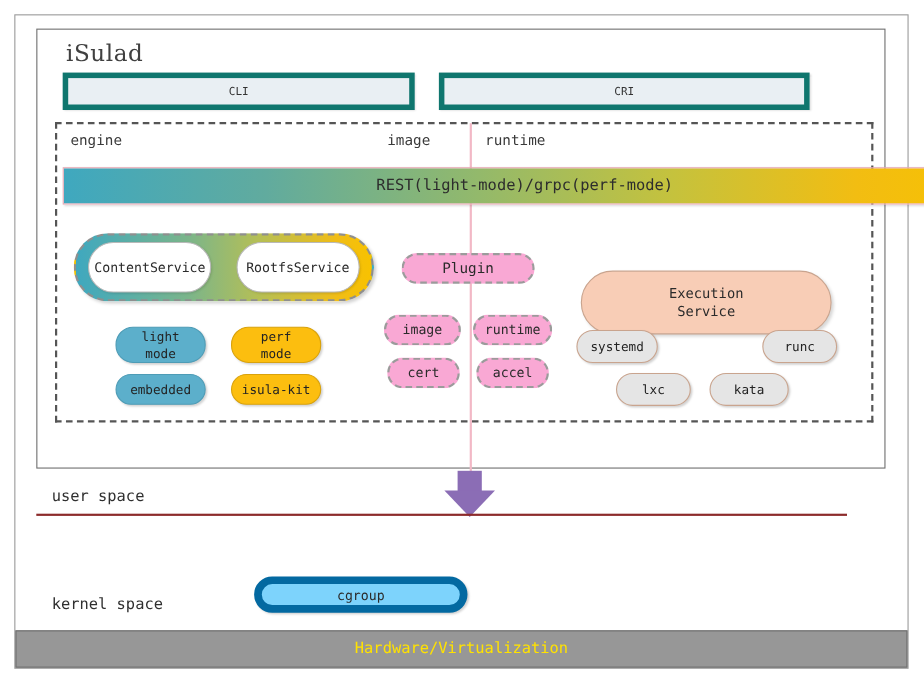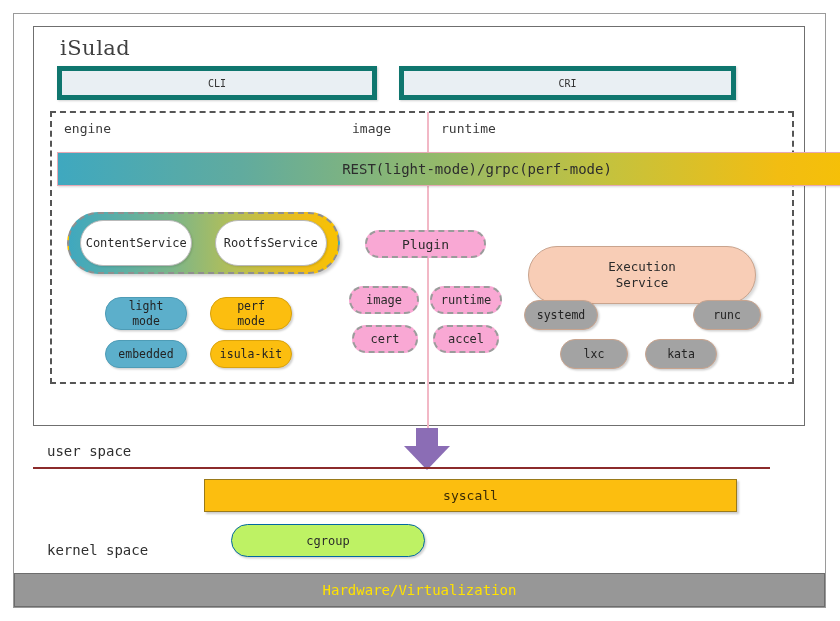--- a/index.html
+++ b/index.html
@@ -108,22 +108,22 @@
 
   
   .pill{
     position:absolute;box-sizing:border-box;border-radius:16px;
     display:flex;flex-direction:column;align-items:center;justify-content:center;
     font-size:11.5px;line-height:1.25;color:#232323;
     box-shadow:1.5px 1.5px 2px rgba(0,0,0,.18);
   }
   .pill-blue  {background:#5cafcb;border:1px solid #4e9cb6;}
   .pill-amber {background:#fcbe0f;border:1px solid #d9a20c;}
-  .pill-salmon{background:#a3a3a3;border:1px solid #c9a48e;}
-  .pill-steel {background:#bef264;border:1px solid #0369a1;}
+  .pill-salmon{background:#e5e5e5;border:1px solid #c9a48e;}
+  .pill-steel {background:#7dd3fc;border:7px solid #0369a1;}
   .pill-steel2{background:#add5e2;border:1px solid #8bb9c8;}
 
   .p-light   {left:105px;top:297px;width:82px;height:33px;}
   .p-perf    {left:210px;top:297px;width:82px;height:33px;}
   .p-embedded{left:105px;top:340px;width:82px;height:28px;}
   .p-isulakit{left:210px;top:340px;width:82px;height:28px;}
 
   .p-systemd{left:524px;top:300px;width:74px;height:30px;}
   .p-runc   {left:693px;top:300px;width:68px;height:30px;}
   .p-lxc    {left:560px;top:339px;width:68px;height:30px;}
@@ -239,19 +239,18 @@
 
   <div class="arrow">
     <div class="arrow-stem"></div>
     <div class="arrow-head"></div>
   </div>
 
   <div class="space-label lbl-user">user space</div>
   <div class="maroon-line"></div>
   <div class="space-label lbl-kernel">kernel space</div>
 
-  <div class="syscall-bar">syscall</div>
 
   <div class="k-pill pill-steel  k-cgroup">cgroup</div>
 
   <div class="hw-bar">Hardware/Virtualization</div>
 
 </div>
 
 </body></html>

